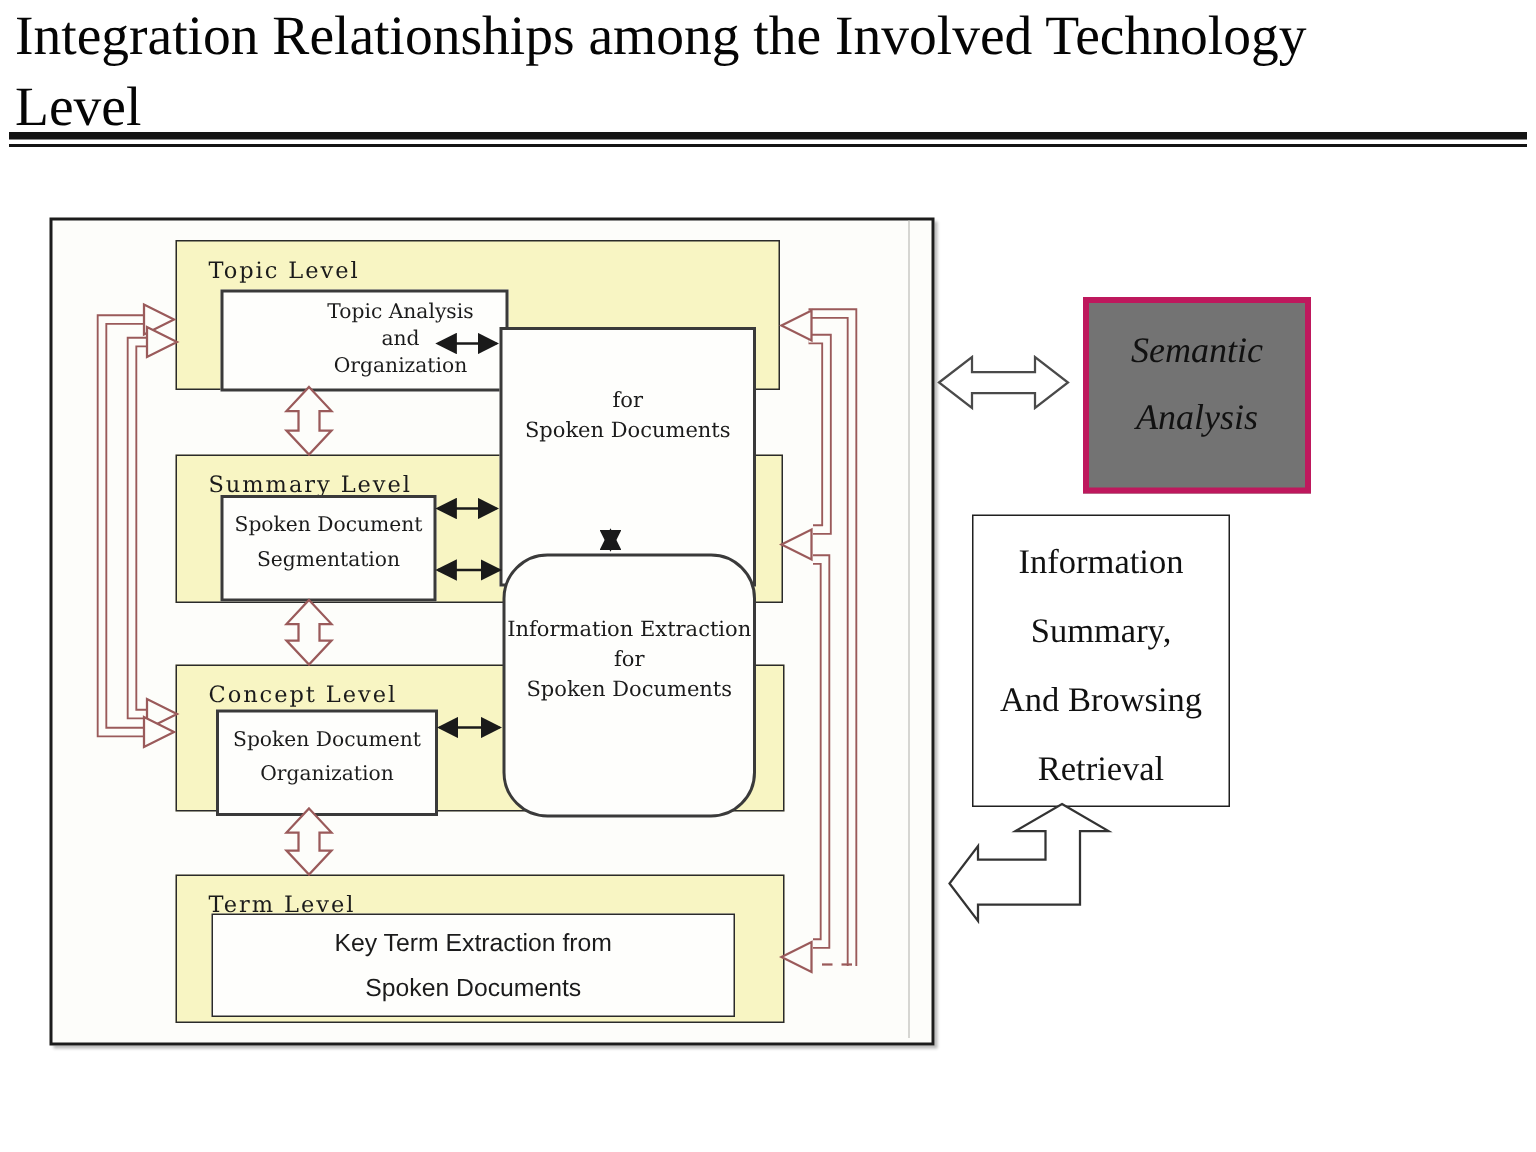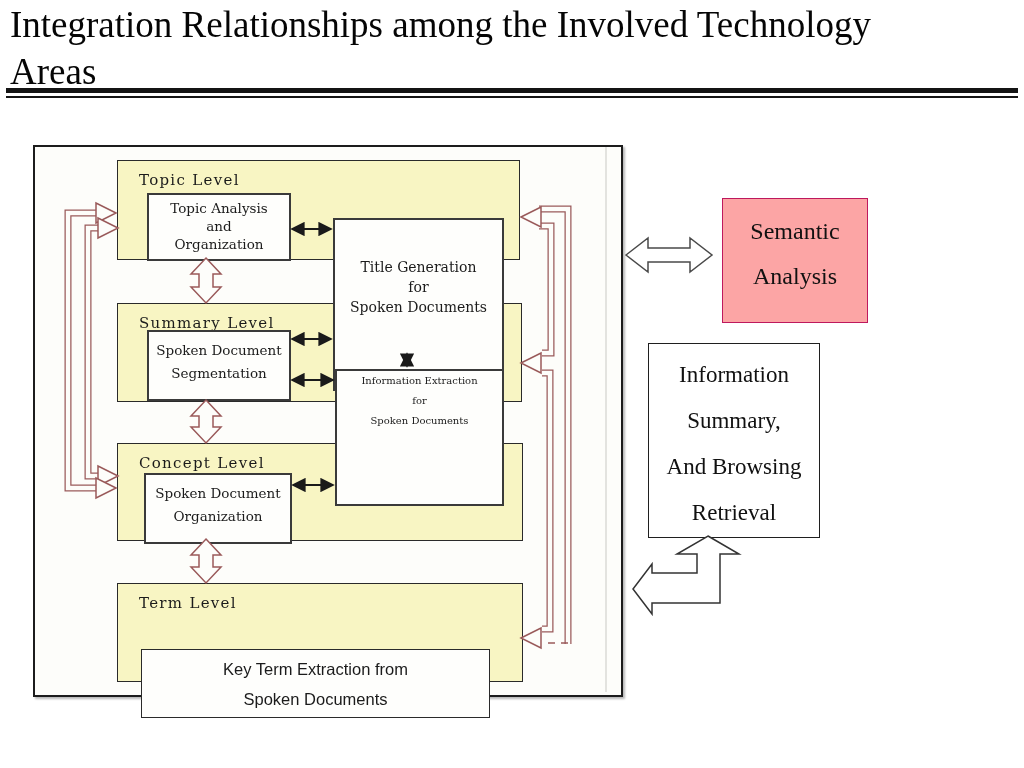--- a/index.html
+++ b/index.html
@@ -16,45 +16,45 @@
     background:#fdfdfa;border:2px solid #1c1c1c;box-shadow:2px 2px 2px rgba(0,0,0,.28);z-index:1;}
   .level{position:absolute;background:#f8f5c3;border:1px solid #2a2a2a;z-index:2;}
   .level-label{position:absolute;left:21px;top:10px;font-family:"DejaVu Serif",serif;
     font-size:15px;letter-spacing:1.3px;color:#1b1b1b;white-space:nowrap;}
   #level-topic  {left:117px;top:160px;width:401px;height:98px;}
   #level-summary{left:117px;top:303px;width:403px;height:97px;}
   #level-concept{left:117px;top:443px;width:404px;height:96px;}
   #level-term   {left:117px;top:583px;width:404px;height:97px;}
   .wbox{position:absolute;background:#fefefc;border:2px solid #3a3a3a;z-index:3;
     text-align:center;font-family:"DejaVu Serif",serif;color:#1b1b1b;}
-  #wb-topic  {left:147px;top:193px;width:140px;height:60px;font-size:13.5px;line-height:18px;padding-top:4px;}
+  #wb-topic  {left:147px;top:193px;width:140px;height:60px;font-size:13.5px;line-height:18px;padding-top:4px;padding-left:48px;}
   #wb-summary{left:147px;top:330px;width:140px;height:60px;font-size:13.5px;line-height:23px;padding-top:7px;}
   #wb-concept{left:144px;top:473px;width:144px;height:60px;font-size:13.5px;line-height:23px;padding-top:7px;}
   #wb-term   {left:141px;top:609px;width:347px;height:63px;font-family:"Liberation Sans",sans-serif;
-              font-size:16.5px;line-height:30px;padding-top:4px;border:1px solid #2a2a2a;margin-top:40px;}
+              font-size:16.5px;line-height:30px;padding-top:4px;border:1px solid #2a2a2a;}
   #wb-titlegen{left:333px;top:218px;width:167px;height:132px;font-size:14px;line-height:20px;padding-top:37px;}
-  #wb-infoext {left:335px;top:369px;width:165px;height:133px;font-size:10px;line-height:20px;}
+  #wb-infoext {left:335px;top:369px;width:165px;height:133px;font-size:14px;line-height:20px;padding-top:39px;border-radius:30px;}
   
   #semantic-box{position:absolute;left:722px;top:198px;width:144px;height:113px;
-    background:#fca5a5;border:1px solid #be185d;text-align:center;
-    font-size:24px;line-height:45px;padding-top:10px;color:#111;z-index:2;}
+    background:#737373;border:4px solid #be185d;text-align:center;
+    font-size:24px;line-height:45px;padding-top:10px;color:#111;z-index:2;font-style:italic;}
   #indexing-box{position:absolute;left:648px;top:343px;width:170px;height:185px;
     background:#ffffff;border:1px solid #1f1f1f;text-align:center;
     font-size:23px;line-height:46px;padding-top:8px;color:#111;z-index:2;}
   #arrow-layer{position:absolute;left:0;top:0;z-index:5;pointer-events:none;}
   .ln{display:block;}
 </style>
 </head>
 <body>
 
 <div id="page">
 
   <div id="slide-title">
     <span class="ln">Integration Relationships among the Involved Technology</span>
-    <span class="ln">Areas</span>
+    <span class="ln">Level</span>
   </div>
   <div id="title-rule-thick"></div>
   <div id="title-rule-thin"></div>
 
   <div id="frame"></div>
 
   <div class="level" id="level-topic">
     <div class="level-label">Topic Level</div>
   </div>
   <div class="level" id="level-summary">
@@ -78,21 +78,20 @@
   </div>
   <div class="wbox" id="wb-concept">
     <span class="ln">Spoken Document</span>
     <span class="ln">Organization</span>
   </div>
   <div class="wbox" id="wb-term">
     <span class="ln">Key Term Extraction from</span>
     <span class="ln">Spoken Documents</span>
   </div>
   <div class="wbox" id="wb-titlegen">
-    <span class="ln">Title Generation</span>
     <span class="ln">for</span>
     <span class="ln">Spoken Documents</span>
   </div>
   <div class="wbox" id="wb-infoext">
     <span class="ln">Information Extraction</span>
     <span class="ln">for</span>
     <span class="ln">Spoken Documents</span>
   </div>
 
   <div id="semantic-box">

